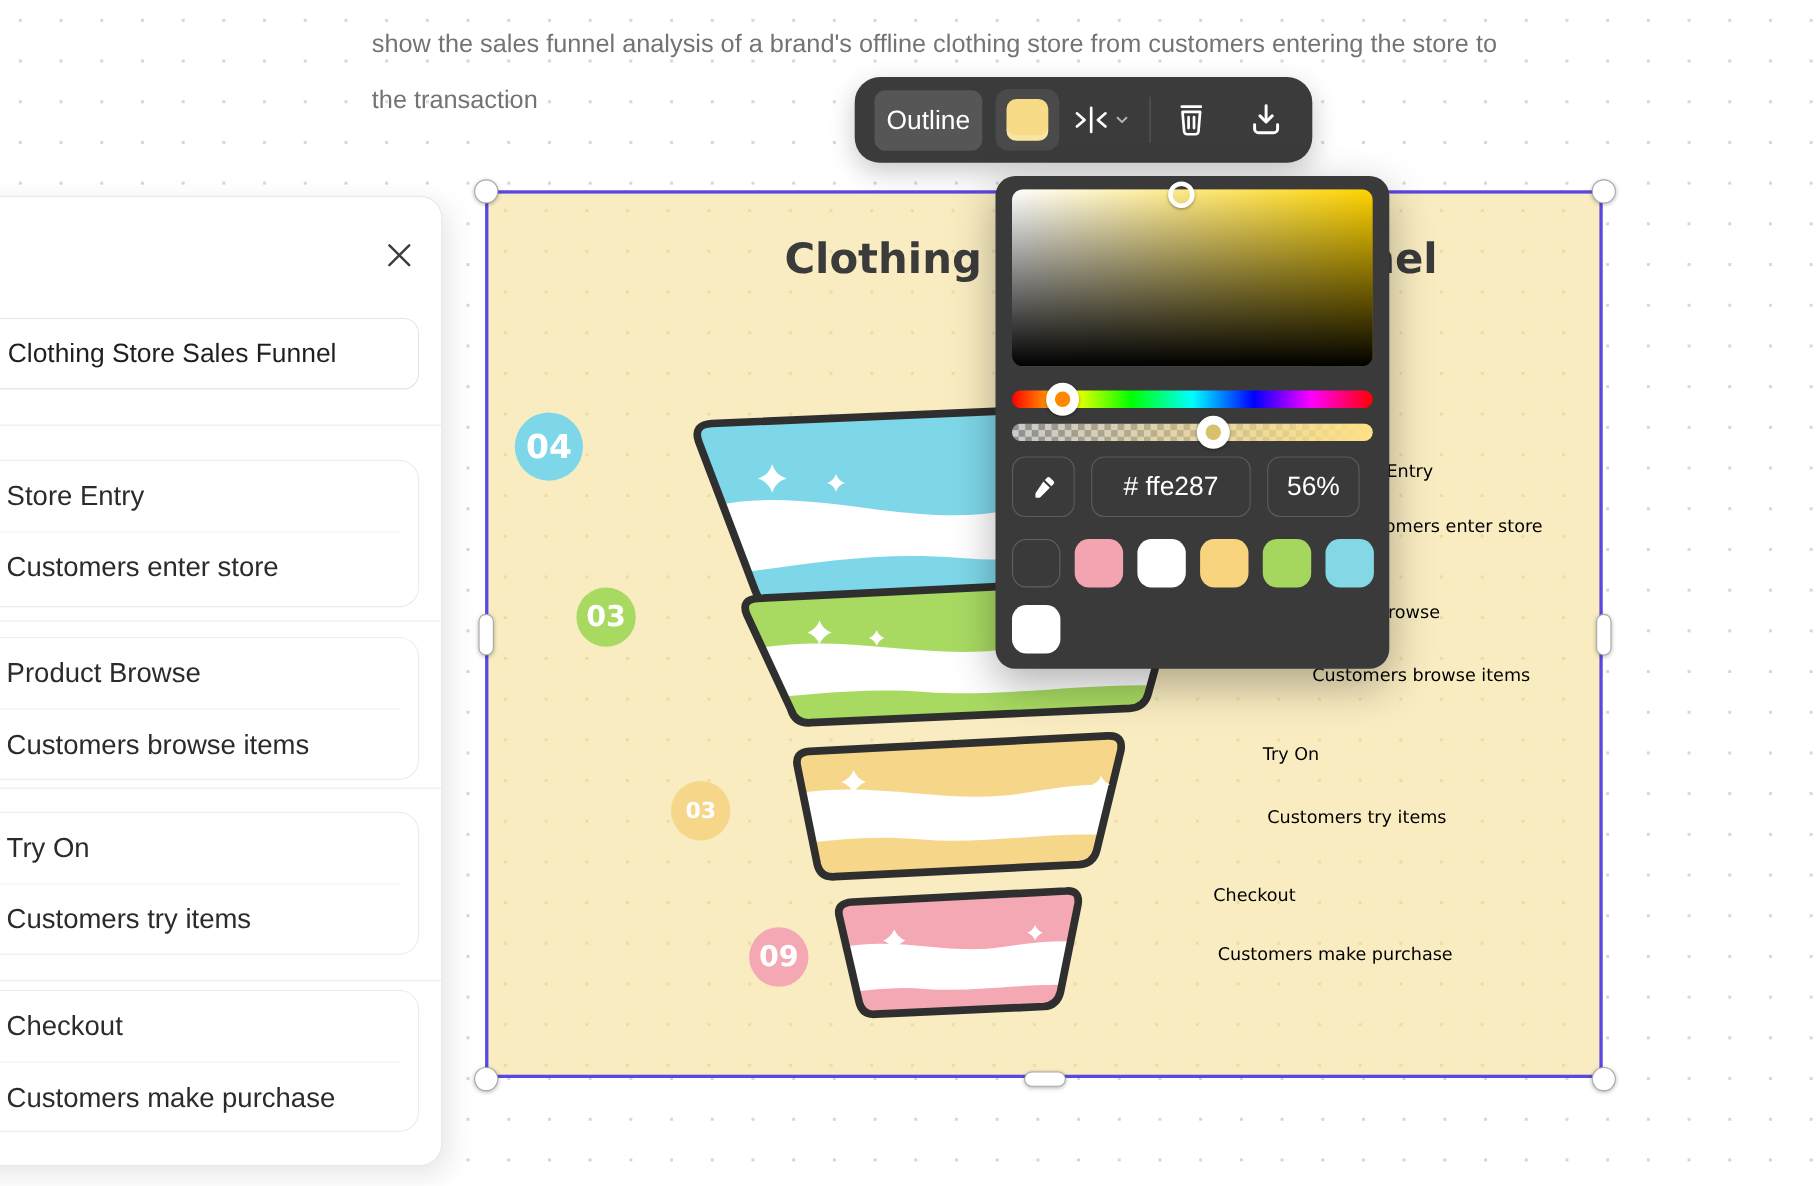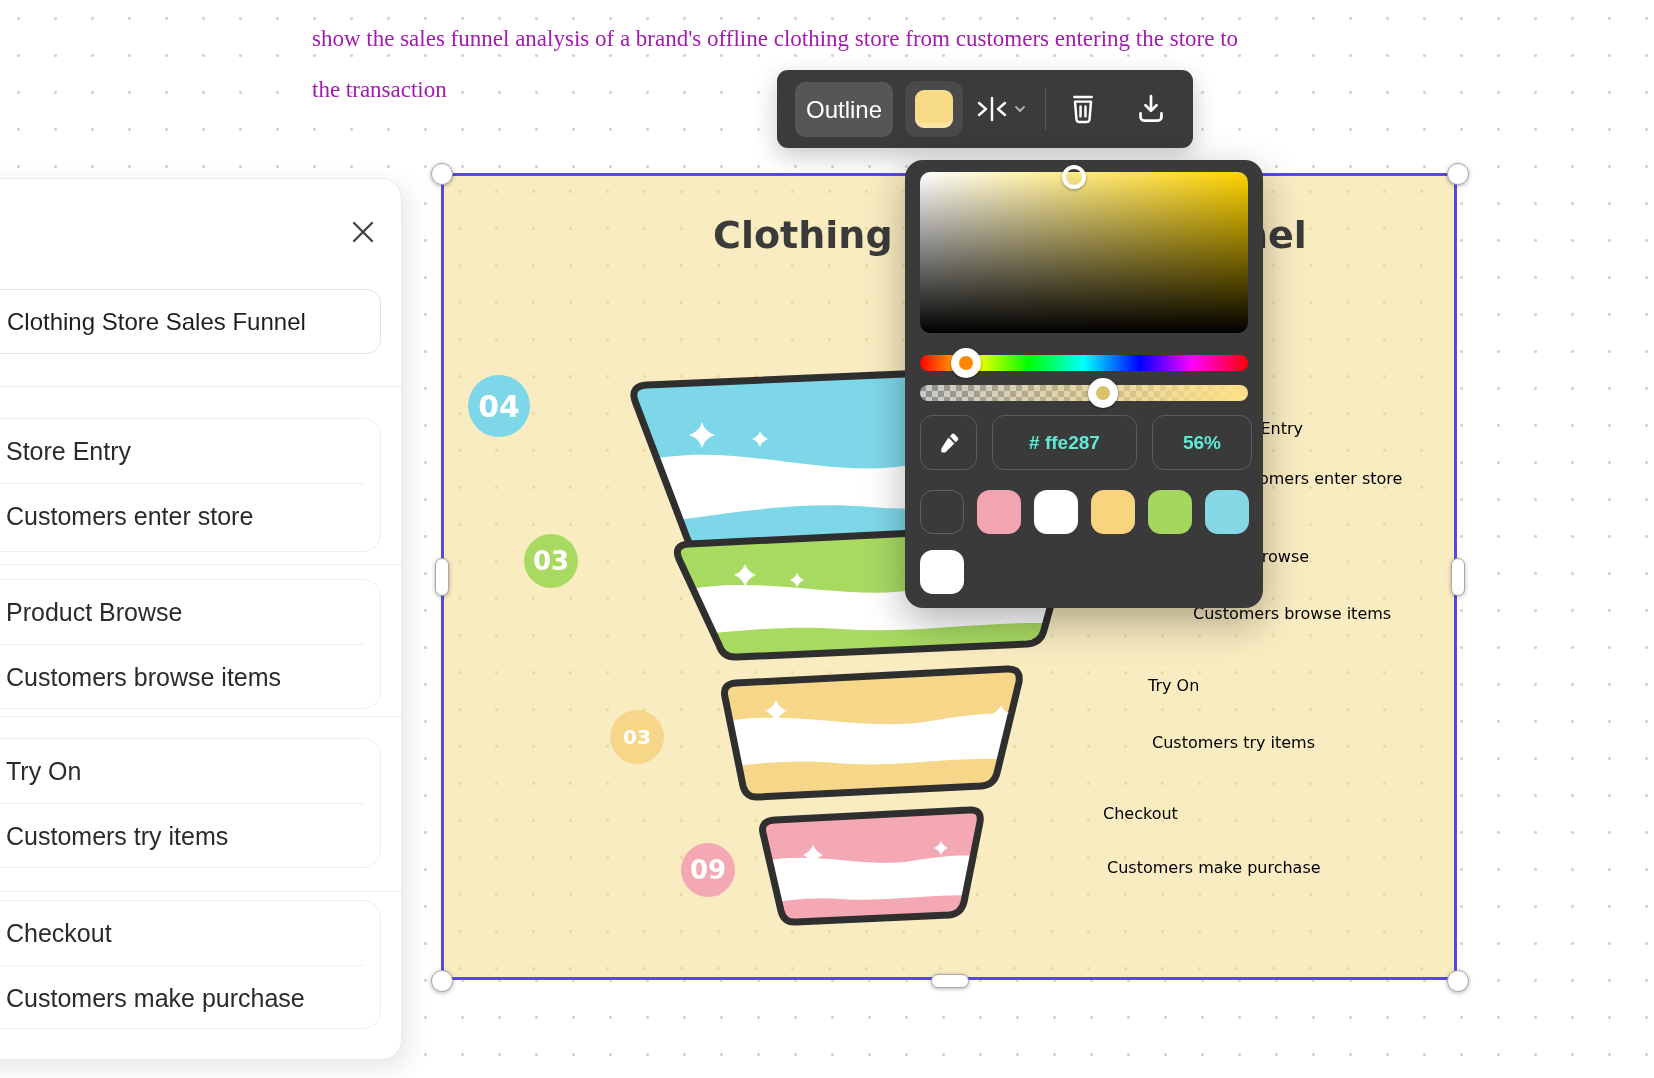--- a/index.html
+++ b/index.html
@@ -4,24 +4,24 @@
 <style>
   html,body{margin:0;padding:0;}
   body{
     width:1654px;height:1078px;position:relative;overflow:hidden;
     font-family:"Liberation Sans",sans-serif;
     background-color:#ffffff;
     background-image:radial-gradient(#d7d7d7 1.4px, rgba(255,255,255,0) 1.5px);
     background-size:37px 37px;
   }
   
-  .prompt-line{position:absolute;left:312px;font-size:23px;color:#a21caf;white-space:nowrap;font-family:Liberation Serif, serif;}
+  .prompt-line{position:absolute;left:338px;font-size:23px;color:#737373;white-space:nowrap;}
   
   .toolbar{position:absolute;left:777px;top:70px;width:416px;height:78px;background:#3b3b3b;
-    border-radius:11px;box-shadow:0 8px 24px rgba(0,0,0,.22);z-index:40;}
+    border-radius:23px;box-shadow:0 8px 24px rgba(0,0,0,.22);z-index:40;}
   .tb-outline{position:absolute;left:18px;top:12px;width:98px;height:55px;background:#565656;
     border-radius:10px;color:#fff;font-size:24px;display:flex;align-items:center;justify-content:center;}
   .tb-swatch-wrap{position:absolute;left:128px;top:11px;width:58px;height:56px;background:#4a4a4a;border-radius:12px;
     display:flex;align-items:center;justify-content:center;}
   .tb-swatch{width:38px;height:38px;border-radius:9px;box-shadow:inset 0 -5px 0 rgba(255,255,255,.25);}
   .tb-align{position:absolute;left:198px;top:22px;width:62px;height:34px;display:flex;align-items:center;}
   .tb-divider{position:absolute;left:268px;top:18px;width:1px;height:42px;background:#5a5a5a;}
   .tb-icon{position:absolute;top:21px;width:36px;height:36px;display:flex;align-items:center;justify-content:center;}
   
   .sidebar{position:absolute;left:-28px;top:178px;width:428px;height:880px;background:#fff;
@@ -60,21 +60,21 @@
     border:4px solid #fff;box-sizing:border-box;box-shadow:0 1px 3px rgba(0,0,0,.4);}
   .hue-slider{position:absolute;left:15px;top:195px;width:328px;height:16px;border-radius:8px;
     background:linear-gradient(to right,#f00 0%,#ff0 17%,#0f0 33%,#0ff 50%,#00f 67%,#f0f 83%,#f00 100%);}
   .alpha-slider{position:absolute;left:15px;top:225px;width:328px;height:16px;border-radius:8px;overflow:hidden;
     background-image:linear-gradient(to right,rgba(255,226,135,0),#ffe287),
       repeating-conic-gradient(#c9c9c9 0% 25%, #8f8f8f 0% 50%);
     background-size:100% 100%,12px 12px;}
   .slider-handle{position:absolute;width:30px;height:30px;border-radius:50%;border:8px solid #fff;
     box-sizing:border-box;box-shadow:0 1px 3px rgba(0,0,0,.4);}
   .pk-btn{position:absolute;top:255px;height:55px;border:1px solid #5c5c5c;border-radius:12px;box-sizing:border-box;
-    display:flex;align-items:center;justify-content:center;color:#5eead4;font-size:19px;font-weight:bold;}
+    display:flex;align-items:center;justify-content:center;color:#ffffff;font-size:24px;}
   .pk-swatch{position:absolute;width:44px;height:44px;border-radius:13px;}
   .pk-swatch.none{border:1.5px solid #616161;box-sizing:border-box;background:transparent;}
 </style>
 </head>
 <body>
 
 <div class="prompt-line" style="top:26px;">show the sales funnel analysis of a brand's offline clothing store from customers entering the store to</div>
 <div class="prompt-line" style="top:77px;">the transaction</div>
 
 <div class="canvas">
@@ -235,21 +235,21 @@
   <div class="alpha-slider"></div>
   <div class="slider-handle" style="left:183px;top:218px;background:#d9c06a;"></div>
 
   <div class="pk-btn" style="left:15px;width:57px;">
     <svg width="22" height="22" viewBox="0 0 18 18">
       <path d="M13.6 1.9 l2.5 2.5 a1.6 1.6 0 0 1 0 2.3 l-1.6 1.6 -4.8-4.8 1.6-1.6 a1.6 1.6 0 0 1 2.3 0 Z" fill="#fff"></path>
       <path d="M8.6 4.6 l4.8 4.8 -7 7 a1.2 1.2 0 0 1-.8.3 H3.4 a.7.7 0 0 1-.7-.7 v-2.2 a1.2 1.2 0 0 1 .3-.8 Z" fill="#fff"></path>
     </svg>
   </div>
   <div class="pk-btn" style="left:87px;width:145px;"># ffe287</div>
-  <div class="pk-btn" style="left:247px;width:100px;">56%</div>
+  <div class="pk-btn" style="left:247px;width:84px;">56%</div>
 
   <div class="pk-swatch none" style="left:15px;top:330px;"></div>
   <div class="pk-swatch" style="left: 72px; top: 330px; background-color: rgb(242, 165, 176);"></div>
   <div class="pk-swatch" style="left: 129px; top: 330px; background-color: rgb(255, 255, 255);"></div>
   <div class="pk-swatch" style="left: 186px; top: 330px; background-color: rgb(248, 212, 126);"></div>
   <div class="pk-swatch" style="left: 243px; top: 330px; background-color: rgb(165, 215, 95);"></div>
   <div class="pk-swatch" style="left: 300px; top: 330px; background-color: rgb(132, 215, 228);"></div>
   <div class="pk-swatch" style="left: 15px; top: 390px; background-color: rgb(255, 255, 255);"></div>
 </div>
 

